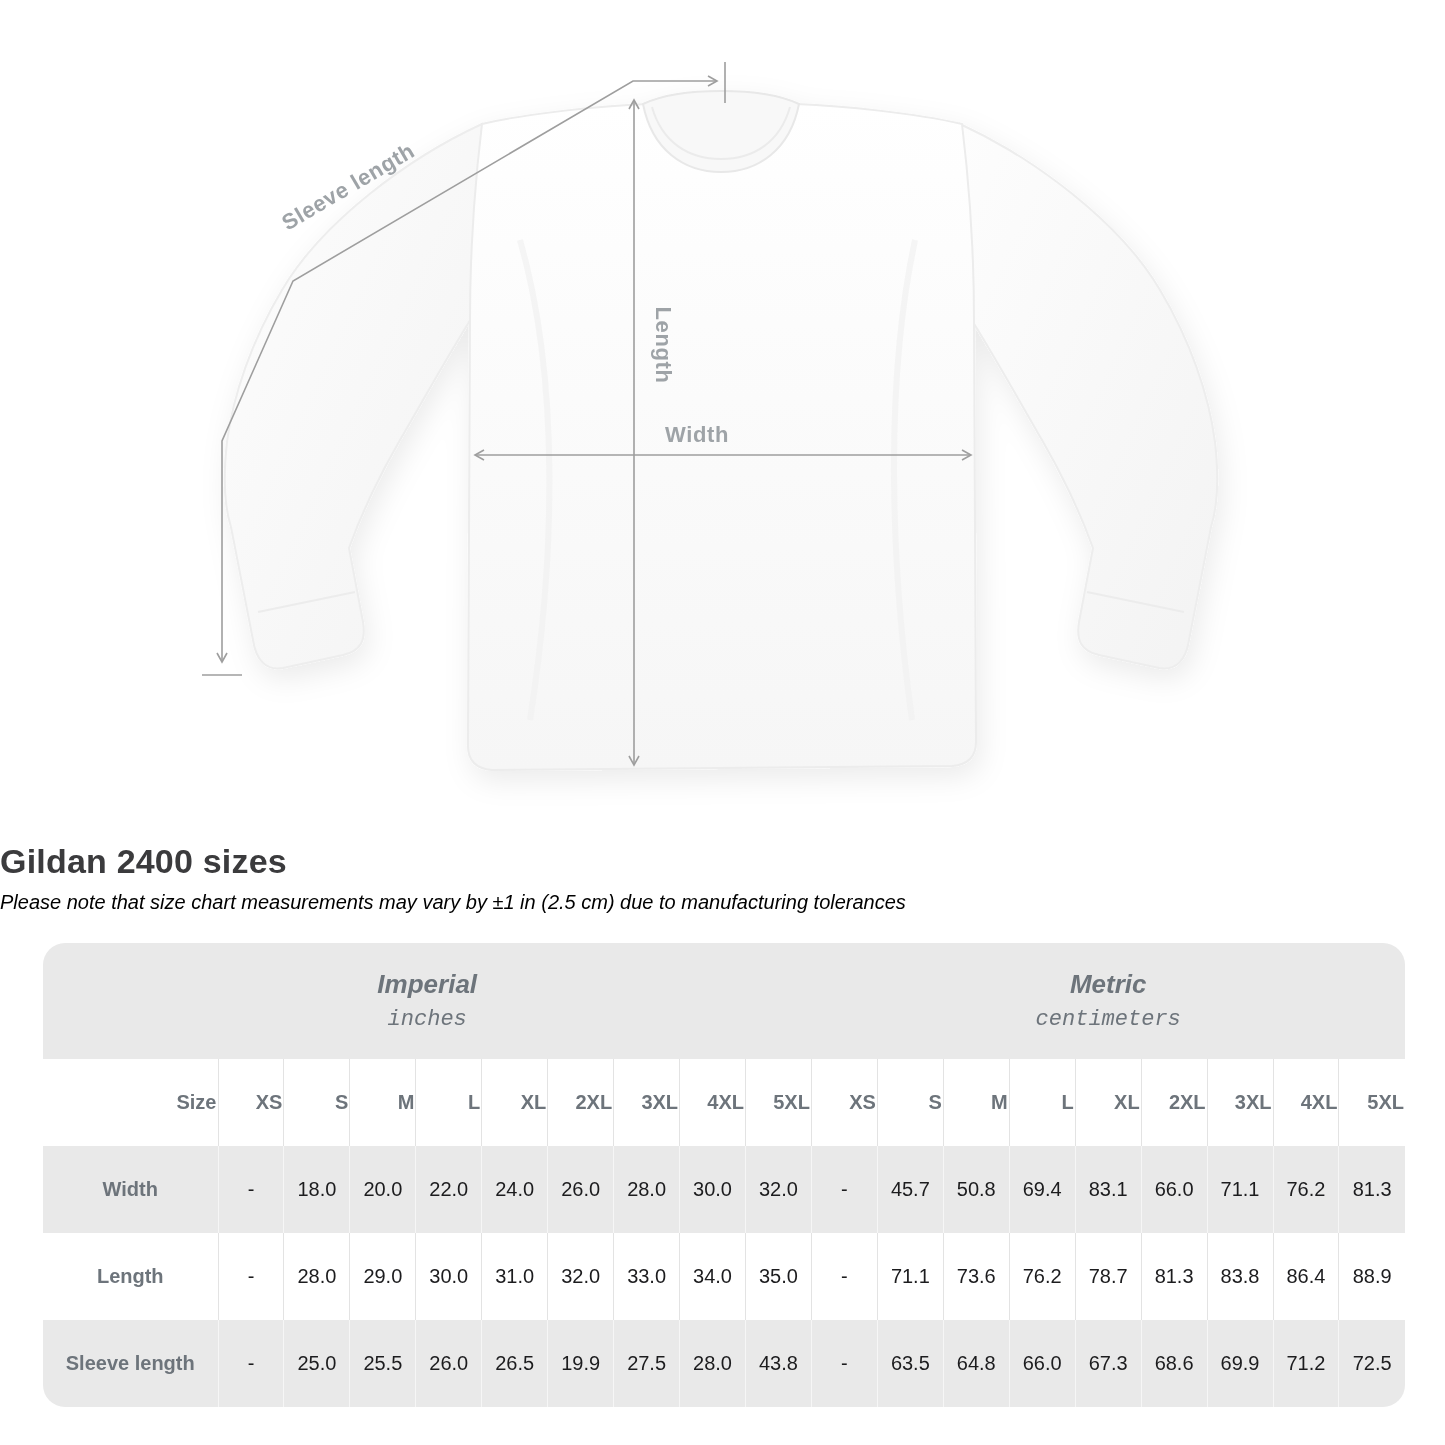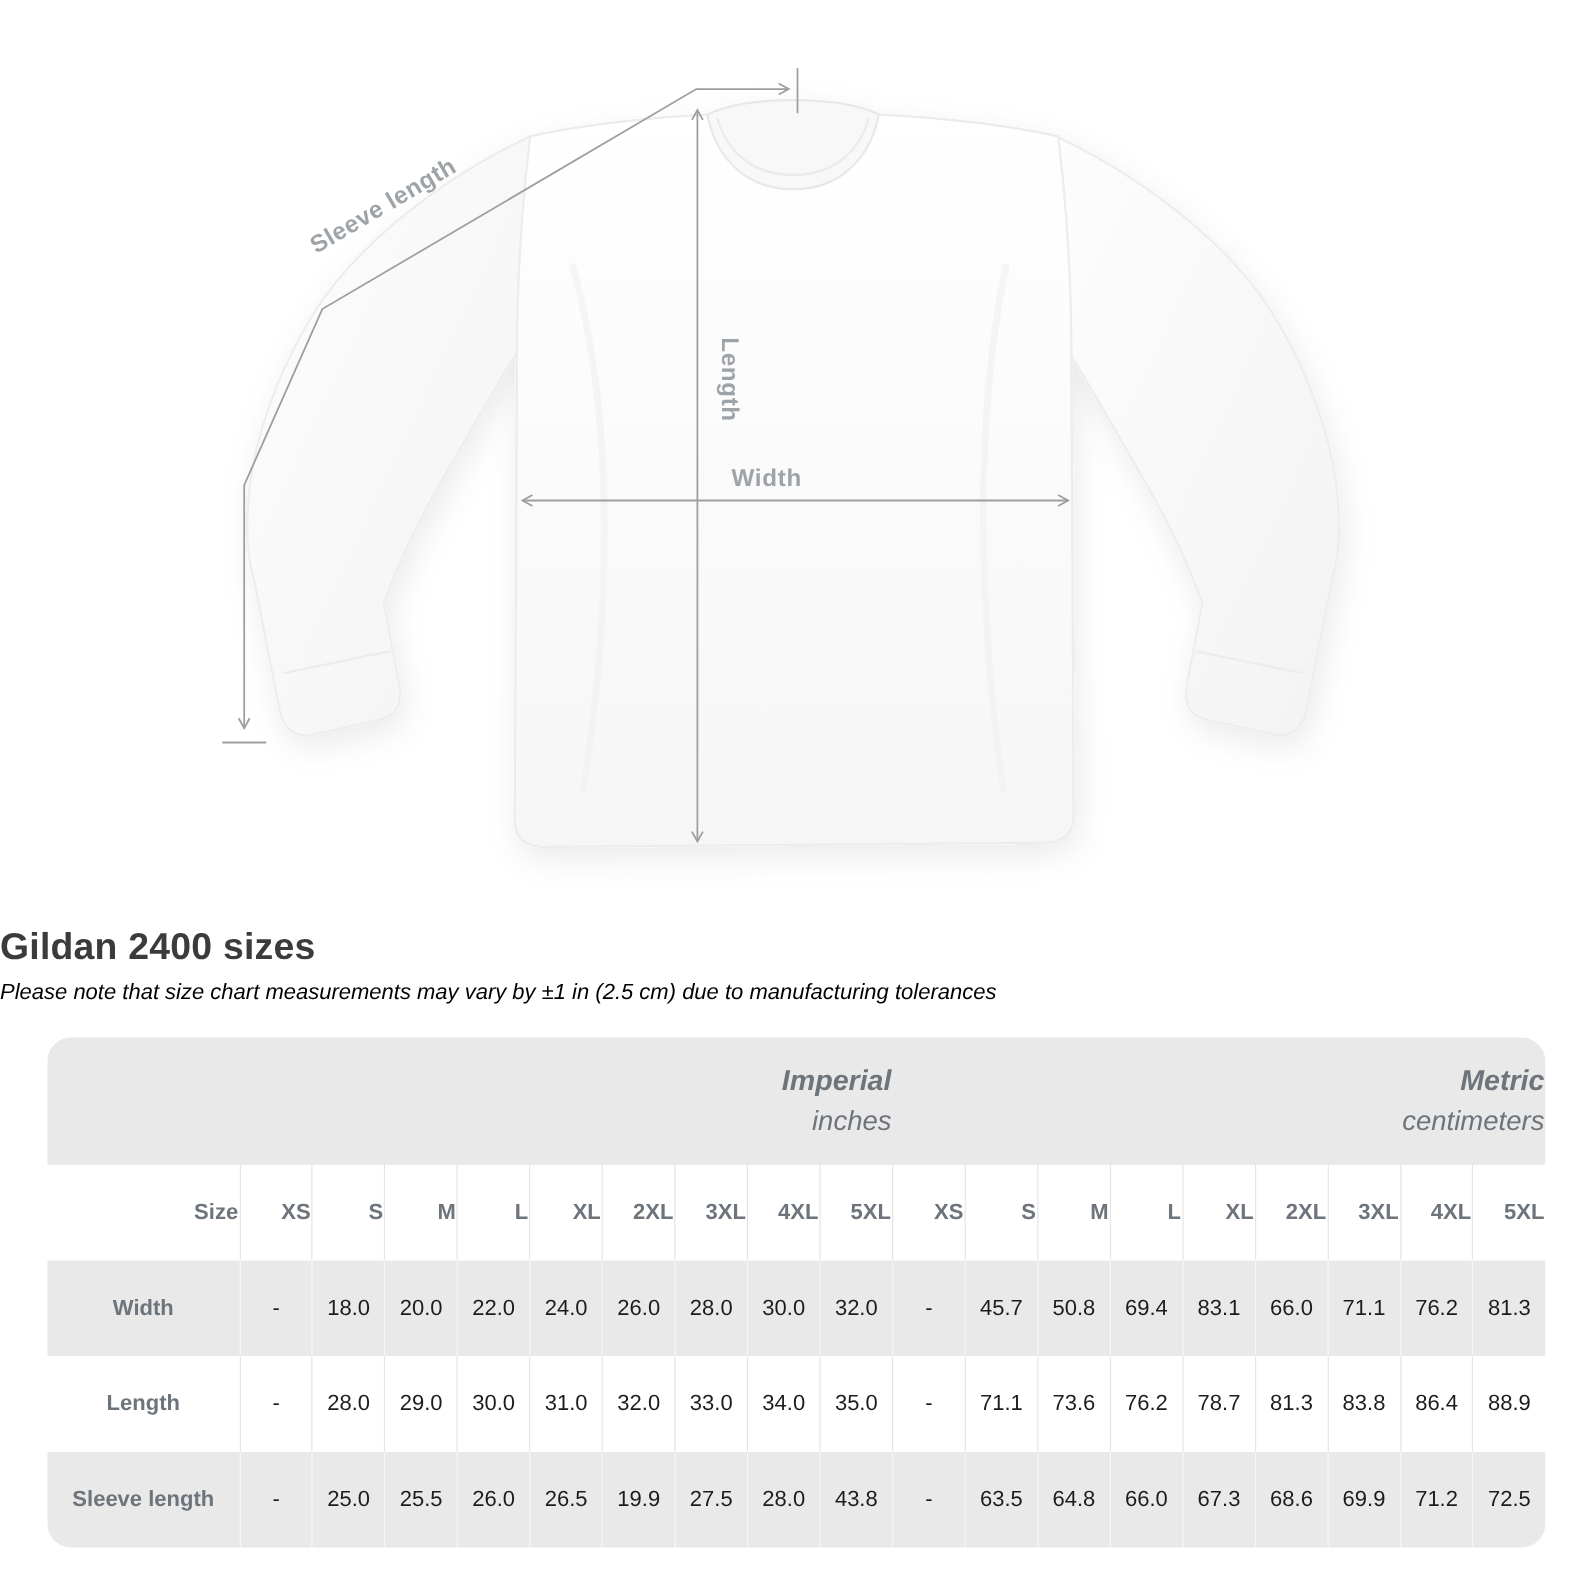--- a/index.html
+++ b/index.html
@@ -20,23 +20,23 @@
   .diagram{position:absolute;top:0;left:0;width:1445px;height:830px;}
 
   .title-block{position:absolute;top:842px;left:0;width:1445px;}
   .title{margin:0;font-size:34px;font-weight:bold;color:#3b3b3d;letter-spacing:.2px;}
   .subtitle{margin:10px 0 0 0;font-size:20px;font-style:italic;color:#000000;}
 
   .size-table-wrap{position:absolute;top:943px;left:43px;width:1362px;border-radius:22px;overflow:hidden;background:var(--row-white);}
   table{border-collapse:collapse;table-layout:fixed;width:100%;}
   col.size-col{width:175px;}
 
-  .group-row td{height:114px;background:var(--band);text-align:right;vertical-align:middle;}
+  .group-row td{height:114px;background:var(--band);text-align:center;vertical-align:middle;}
   .group-label{font-size:26px;font-weight:bold;font-style:italic;color:var(--muted);line-height:1.15;}
-  .group-sub{font-size:25px;font-style:italic;color:var(--muted);margin-top:7px;}
+  .group-sub{font-size:22px;font-style:italic;color:var(--muted);margin-top:7px;font-family:Liberation Mono, monospace;}
 
   .head-row th{height:85px;background:var(--row-white);font-size:20px;font-weight:bold;color:var(--muted);text-align:right;vertical-align:middle;}
   .head-row th + th{border-left:1px solid var(--line-on-white);}
 
   .data-row td{height:85px;background:var(--row-white);font-size:20px;color:var(--ink);text-align:center;vertical-align:middle;font-weight:normal;}
   .data-row td + td{border-left:1px solid var(--line-on-white);}
   .data-row td.lbl{font-weight:bold;color:var(--muted);}
   .data-row.gray td{background:var(--row-gray);}
   .data-row.gray td + td{border-left-color:var(--line-on-gray);}
 

